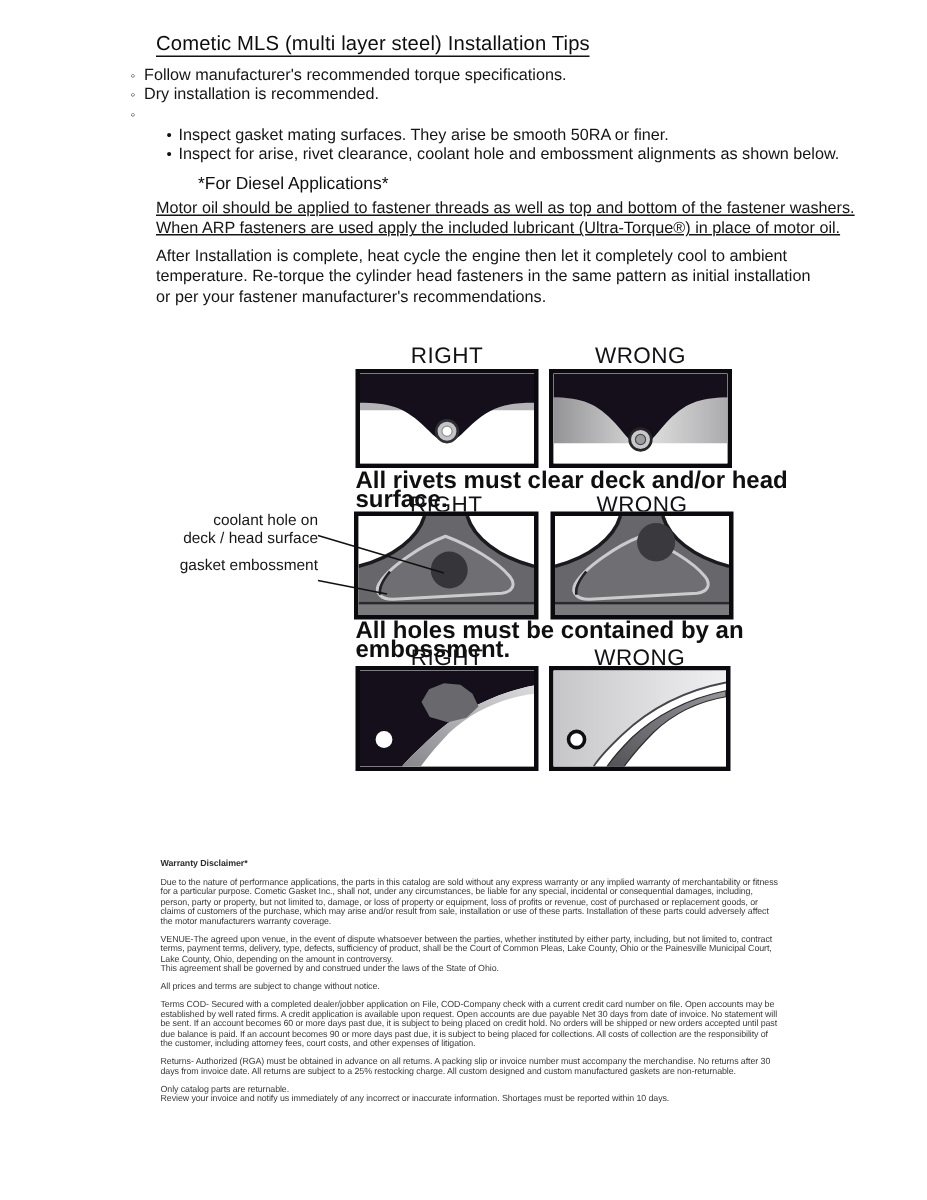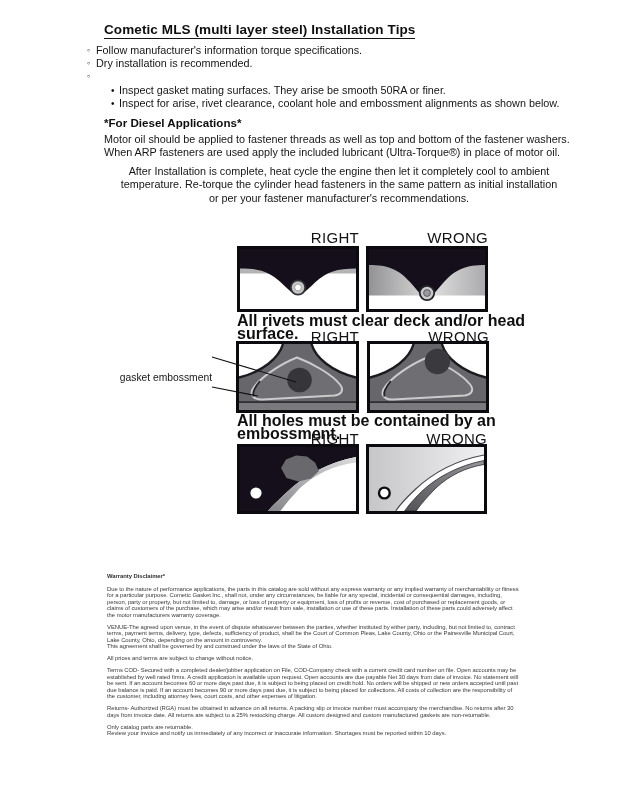--- a/index.html
+++ b/index.html
@@ -3,31 +3,31 @@
 <meta charset="utf-8">
 <style>
   html,body{margin:0;padding:0;background:#e9e9e9;}
   .page{
     position:relative; width:618px; height:800px; background:#ffffff;
     font-family:"Liberation Sans", sans-serif; color:#141414; overflow:hidden;
     margin:0 auto;
   }
   .abs{position:absolute;}
   .title{
-    font-size:13.5px; font-weight:bold; letter-spacing:.1px; color:#0e0e0e;
+    font-size:13.5px; font-weight:normal; letter-spacing:.1px; color:#0e0e0e;
     border-bottom:1.5px solid #131313; padding-bottom:1px; display:inline-block;
   }
   .bullets{font-size:10.8px; line-height:13.2px; color:#151515;}
   .bullet{display:flex;}
   .marker1{width:9px; font-size:9px; line-height:13.2px; color:#2a2a2a;}
   .sub{margin-left:24px;}
   .marker2{width:8px; font-size:10px; line-height:13.2px; color:#111;}
-  .h2{font-size:11.6px; font-weight:bold; color:#0e0e0e;}
+  .h2{font-size:11.6px; font-weight:normal; color:#0e0e0e;margin-left:28px;}
   .para{font-size:10.8px; line-height:13.4px; color:#151515;}
-  .dg-head{font-size:15px; letter-spacing:.3px; color:#121216; text-align:right;}
+  .dg-head{font-size:15px; letter-spacing:.3px; color:#121216; text-align:center;}
   .panel{border:3px solid #0b0b0f; box-sizing:border-box; background:#fff;}
   .panel svg{display:block; width:100%; height:100%;}
   .caption{font-size:16px; color:#0f0f0f; line-height:12.6px;font-weight:bold;}
   .dg-label{font-size:10.3px; line-height:11.6px; color:#161616; text-align:right;}
   .leader{pointer-events:none;}
   .legal{font-size:5.9px; line-height:6.5px; color:#3a3a3a; letter-spacing:-0.05px;}
   .legal .lh{font-weight:bold; margin:0 0 6px; color:#2f2f2f;}
   .legal p{margin:0 0 5.5px;}
   .legal p.tight{margin:0;}
   .footer-code{font-size:13.2px; color:#333338; letter-spacing:.2px;}
@@ -37,42 +37,42 @@
 
 <div class="page">
 
   <div class="abs" style="left:104px; top:20px;">
     <span class="title">Cometic MLS (multi layer steel) Installation Tips</span>
   </div>
 
   <div class="abs bullets" style="left:87px; top:44px; width:480px;">
     <div class="bullet">
       <span class="marker1">◦</span>
-      <span>Follow manufacturer's information torque specifications.</span>
+      <span>Follow manufacturer's recommended torque specifications.</span>
     </div>
     <div class="bullet">
       <span class="marker1">◦</span>
       <span>Dry installation is recommended.</span>
     </div>
     <div class="bullet">
       <span class="marker1">◦</span>
     </div>
     <div class="bullet sub">
       <span class="marker2">•</span>
       <span>Inspect gasket mating surfaces.  They arise be smooth 50RA or finer.</span>
     </div>
     <div class="bullet sub">
       <span class="marker2">•</span>
       <span>Inspect for arise, rivet clearance, coolant hole and embossment alignments as shown below.</span>
     </div>
   </div>
 
   <div class="abs h2" style="left:104px; top:116px;">*For Diesel Applications*</div>
-  <div class="abs para" style="left:104px; top:133px; width:470px;">Motor oil should be applied to fastener threads as well as top and bottom of the fastener washers.<br>When ARP fasteners are used apply the included lubricant (Ultra-Torque®) in place of motor oil.</div>
-  <div class="abs para" style="left:104px; top:165px; width:470px;text-align:center;">After Installation is complete, heat cycle the engine then let it completely cool to ambient<br>temperature. Re-torque the cylinder head fasteners in the same pattern as initial installation<br>or per your fastener manufacturer's recommendations.</div>
+  <div class="abs para" style="left:104px; top:133px; width:470px;text-decoration:underline;">Motor oil should be applied to fastener threads as well as top and bottom of the fastener washers.<br>When ARP fasteners are used apply the included lubricant (Ultra-Torque®) in place of motor oil.</div>
+  <div class="abs para" style="left:104px; top:165px; width:470px;">After Installation is complete, heat cycle the engine then let it completely cool to ambient<br>temperature. Re-torque the cylinder head fasteners in the same pattern as initial installation<br>or per your fastener manufacturer's recommendations.</div>
 
   <div class="abs dg-head" style="left:237px; top:229px; width:122px;">RIGHT</div>
   <div class="abs dg-head" style="left:366px; top:229px; width:122px;">WRONG</div>
 
   <div class="abs panel" style="left:237px; top:246px; width:122px; height:66px;">
     <svg viewBox="0 0 116 60" preserveAspectRatio="none">
       <rect x="0" y="0" width="116" height="60" fill="#ffffff"></rect>
       <rect x="0" y="19" width="116" height="5.5" fill="#b4b4b6"></rect>
       <path d="M0,0 H116 V19.5 C97,19.5 87,22.5 75,33.5 C67,41 63.5,45.5 58,45.5 C52.5,45.5 49,41 41,33.5 C29,22.5 19,19.5 0,19.5 Z" fill="#140f1a"></path>
       <circle cx="58" cy="38.5" r="7.2" fill="#c4c4c6" stroke="#2e2e33" stroke-width="1.8"></circle>
@@ -95,20 +95,21 @@
       <circle cx="58" cy="44" r="7.2" fill="#c9c9cb" stroke="#232328" stroke-width="1.8"></circle>
       <circle cx="58" cy="44" r="3.4" fill="#9c9c9f" stroke="#4a4a4e" stroke-width="0.8"></circle>
     </svg>
   </div>
 
   <div class="abs caption" style="left:237px; top:315px; width:300px;">All rivets must clear deck and/or head surface.</div>
 
   <div class="abs dg-head" style="left:236px; top:328px; width:123px;">RIGHT</div>
   <div class="abs dg-head" style="left:367px; top:328px; width:122px;">WRONG</div>
 
+  <div class="abs dg-label" style="left:90px; top:342px; width:122px;">coolant hole on<br>deck / head surface</div>
   <div class="abs dg-label" style="left:90px; top:372px; width:122px;">gasket embossment</div>
 
   <div class="abs panel" style="left:236px; top:341px; width:123px; height:72px;">
     <svg viewBox="0 0 117 66" preserveAspectRatio="none">
       <rect x="0" y="0" width="117" height="66" fill="#67676b"></rect>
       <rect x="0" y="58.5" width="117" height="7.5" fill="#7a7a7d"></rect>
       <rect x="0" y="57.3" width="117" height="1.6" fill="#29292d"></rect>
       <path d="M0,0 H44 C40,14 24,27.5 0,33.5 Z" fill="#ffffff"></path>
       <path d="M44,0 C40,14 24,27.5 0,33.5" fill="none" stroke="#1b1b1f" stroke-width="2.4"></path>
       <path d="M117,0 H72.5 C76.5,14 93,27.5 117,33.5 Z" fill="#ffffff"></path>

